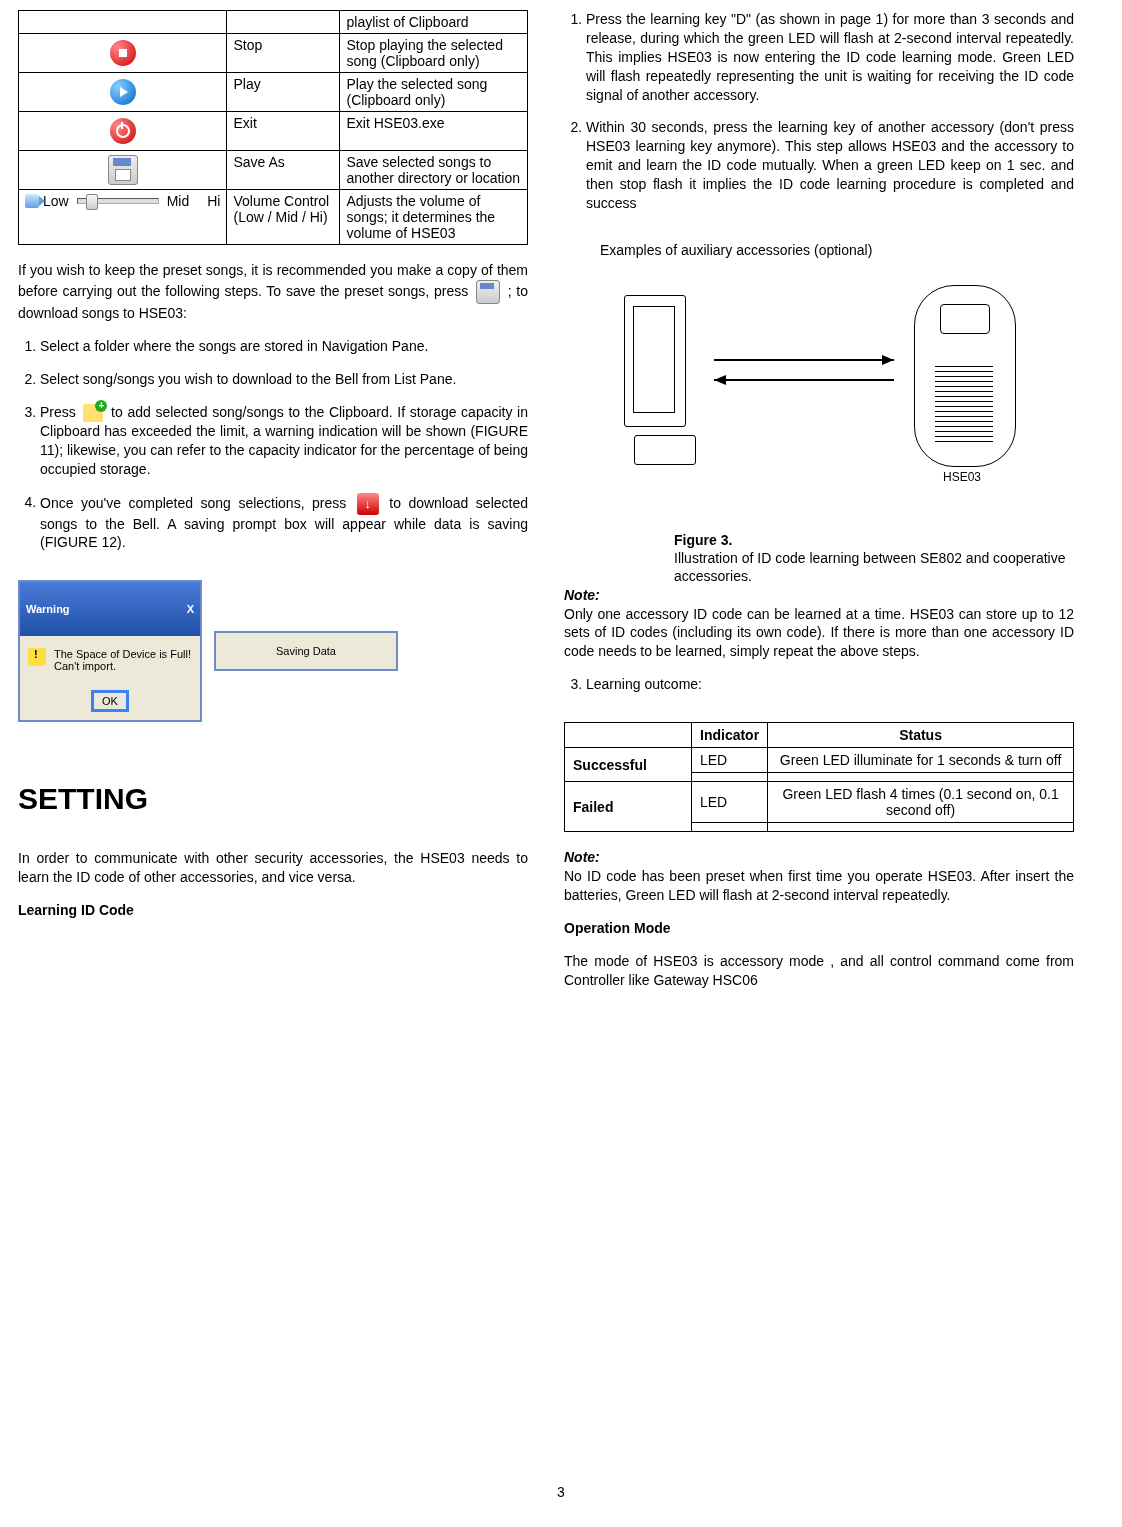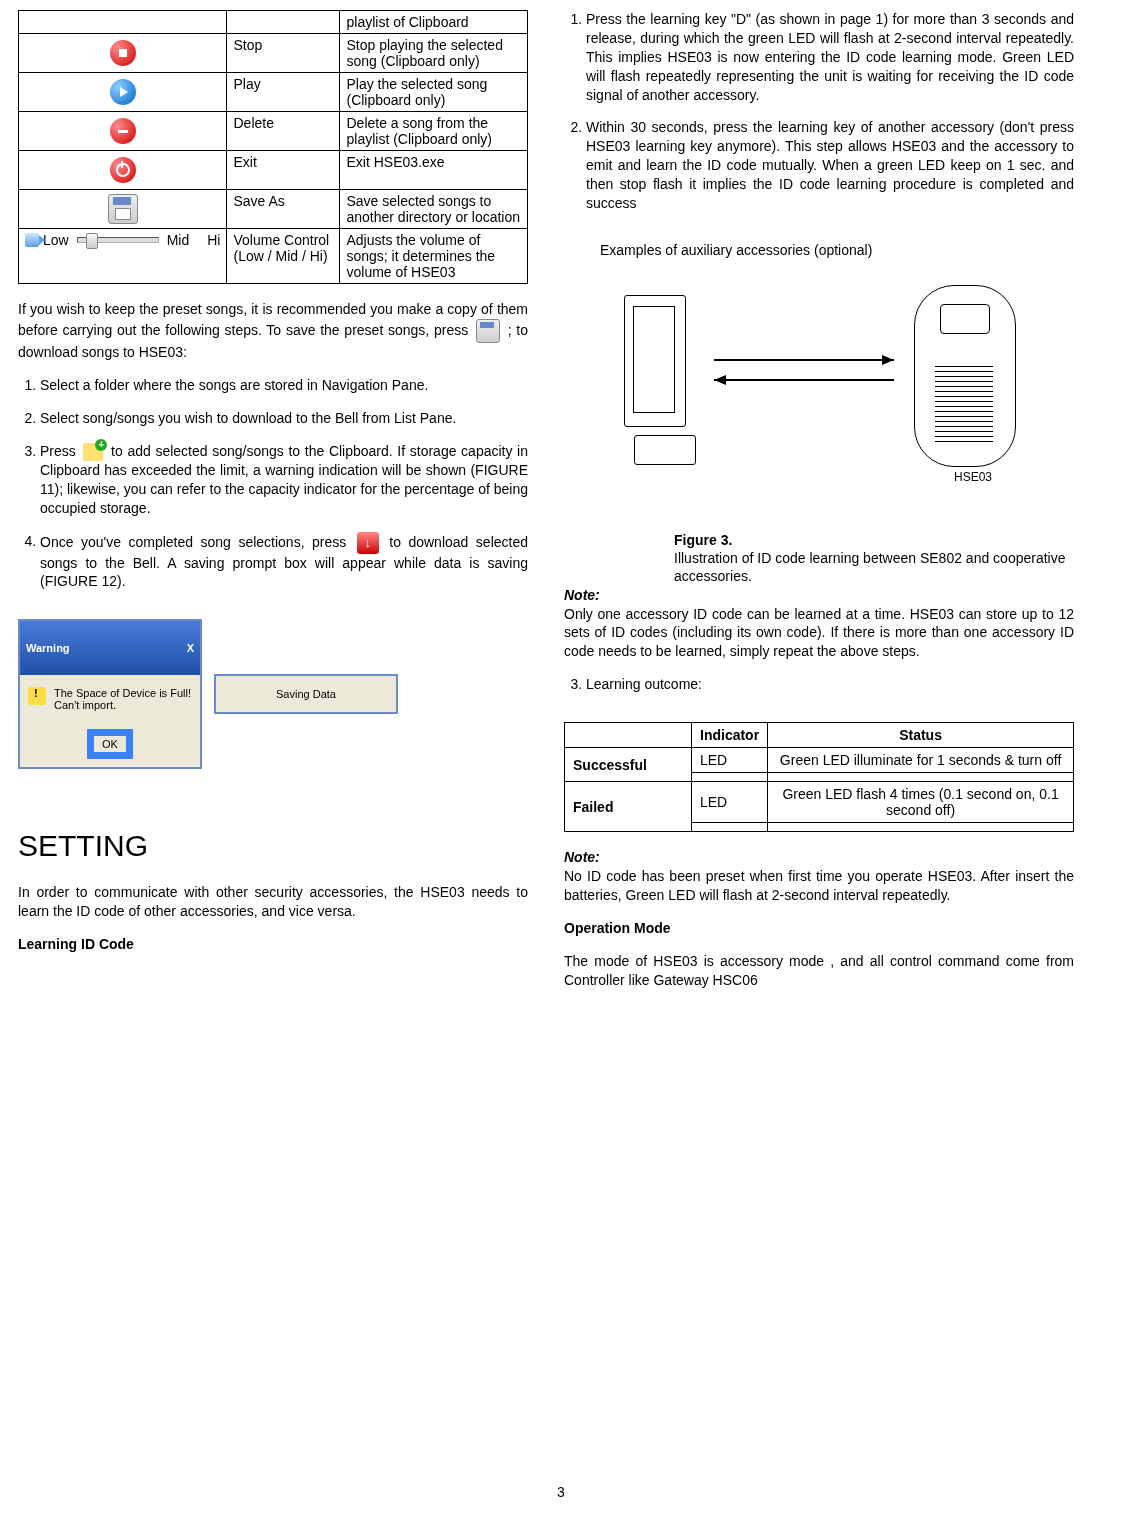--- a/index.html
+++ b/index.html
@@ -32,33 +32,33 @@
 .inline-add{width:20px;height:18px;background:#ffe070;border-radius:2px 2px 0 0;position:relative}
 .inline-add::after{content:"+";position:absolute;top:-4px;right:-4px;width:12px;height:12px;background:#22aa22;color:#fff;border-radius:50%;font-size:10px;line-height:12px;text-align:center;font-weight:bold}
 .inline-dl{width:22px;height:22px;background:linear-gradient(#ff8a8a,#cc0000);border-radius:3px;color:#fff;text-align:center;line-height:22px;font-size:13px}
 .dlgs{display:flex;gap:12px;margin-bottom:30px}
 .dlg{border:2px solid #6b8cc9;background:#ece9d8;font-size:11px;width:180px}
 .dlg .bar{background:linear-gradient(#4a7bd8,#2050a8);color:#fff;padding:21px 6px;font-weight:bold;display:flex;justify-content:space-between}
 .dlg .body{padding:12px 8px;text-align:center}
 .dlg .body.warn{display:flex;gap:8px;text-align:left;align-items:flex-start}
 .warn-ico{width:18px;height:18px;background:#ffdd44;border-radius:3px;position:relative;flex-shrink:0}
 .warn-ico::after{content:"!";position:absolute;left:6px;top:0;font-weight:bold}
-.okbtn{display:inline-block;border:7px solid #3b82f6;background:#ece9d8;padding:2px 8px;font-size:11px;margin-top:6px}
-h1{font-size:30px;font-weight:normal;margin:30px 0 20px}
+.okbtn{display:inline-block;border:3px solid #3b82f6;background:#ece9d8;padding:2px 8px;font-size:11px;margin-top:6px}
+h1{font-size:30px;font-weight:bold;margin:30px 0 33px}
 .bold{font-weight:bold}
 .fig{position:relative;height:260px;margin:6px 0}
 .fig-label{font-size:14px;line-height:1.3}
 .dev{position:absolute;border:1.5px solid #000;background:#fff}
 .dev1{left:60px;top:30px;width:60px;height:130px;border-radius:3px}
 .dev1::before{content:"";position:absolute;top:10px;left:8px;width:40px;height:105px;border:1px solid #000}
 .dev1b{left:70px;top:170px;width:60px;height:28px;border:1.5px solid #000;position:absolute;border-radius:3px}
 .dev2{left:350px;top:20px;width:100px;height:180px;border-radius:40px}
 .dev2::before{content:"";position:absolute;top:18px;left:25px;width:48px;height:28px;border:1px solid #000;border-radius:4px}
 .dev2::after{content:"";position:absolute;top:80px;left:20px;width:58px;height:80px;background:repeating-linear-gradient(#000 0 1px,transparent 1px 5px)}
-.dev-label{position:absolute;left:390px;top:205px;font-size:12px}
+.dev-label{position:absolute;left:379px;top:205px;font-size:12px}
 .arrows{position:absolute;left:140px;top:80px;width:200px;height:50px}
 .arrows svg{width:100%;height:100%}
 table.t2{border-collapse:collapse;width:100%;margin-bottom:16px}
 table.t2 td,table.t2 th{border:1px solid #000;padding:4px 8px;font-size:14px;text-align:center}
 table.t2 th{font-weight:bold;}
 table.t2 .rowh{font-weight:bold;text-align:left}
 .small{font-size:12px}
 .pagenum{text-align:center;position:absolute;bottom:10px;left:0;right:0}
 .page{position:relative;min-height:1510px}
 .note-lbl{font-weight:bold;font-style:italic}
@@ -88,31 +88,20 @@
 <tr>
   <td>
             <div class="icon">
               <div class="btn btn-blue">
                 <div class="tri"></div>
               </div>
             </div>
           </td>
   <td>Play</td>
   <td>Play the selected song (Clipboard only)</td>
-</tr>
-<tr>
-  <td>
-            <div class="icon">
-              <div class="btn btn-red">
-                <div class="dash"></div>
-              </div>
-            </div>
-          </td>
-  <td>Delete</td>
-  <td>Delete a song from the playlist (Clipboard only)</td>
 </tr>
 <tr>
   <td>
             <div class="icon">
               <div class="btn btn-red">
                 <div class="pwr"></div>
               </div>
             </div>
           </td>
   <td>Exit</td>

